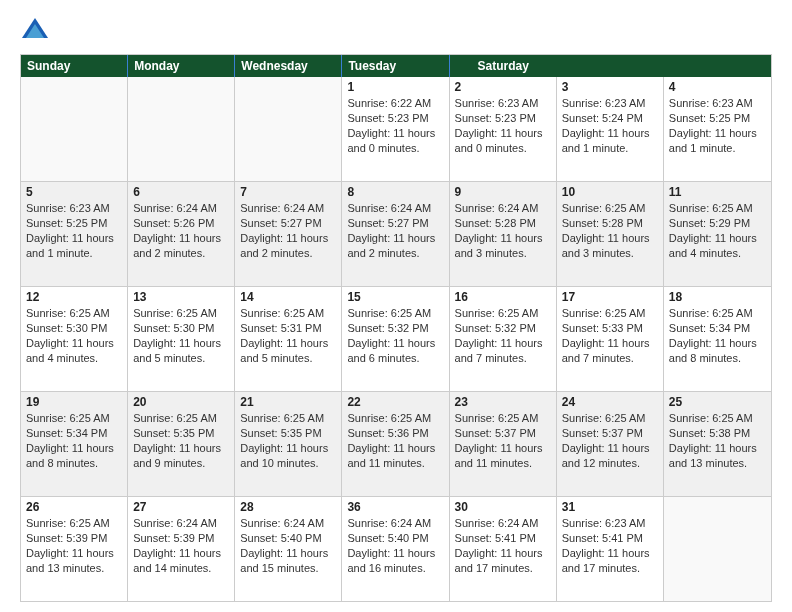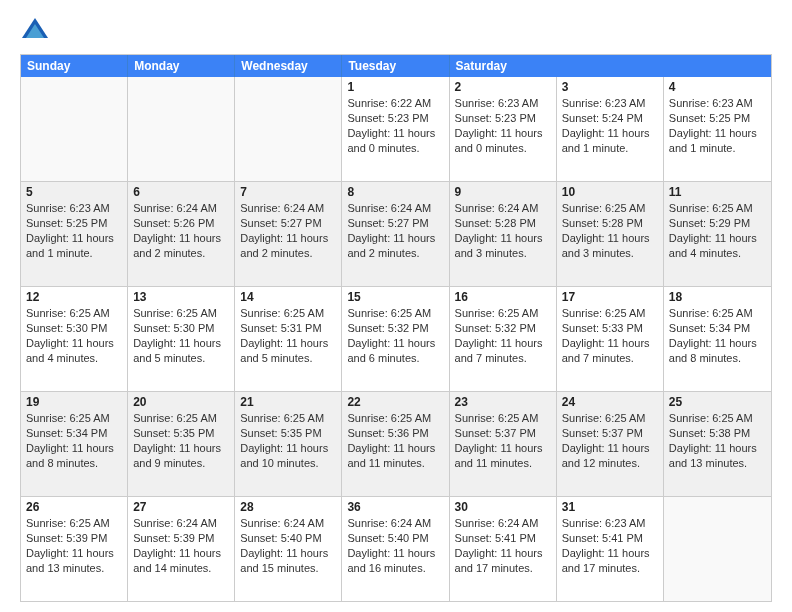--- a/index.html
+++ b/index.html
@@ -62,31 +62,31 @@
     }
     .calendar {
       flex: 1;
       display: flex;
       flex-direction: column;
       border: 1px solid #ccc;
     }
     .cal-header {
       display: grid;
       grid-template-columns: repeat(7, 1fr);
-      background: #3b82f6;
+      background: #14532d;
     }
     .cal-header-cell {
       color: #fff;
       font-size: 12px;
       font-weight: bold;
       text-align: left;
       padding: 4px 6px;
       border-right: 1px solid #3a7fd4;
     }
-    .cal-header-cell:last-child { border-right: none; }
+    .cal-header-cell:last-child { border-right: none; text-align: center; }
     .cal-body {
       display: flex;
       flex-direction: column;
       flex: 1;
     }
     .cal-row {
       display: grid;
       grid-template-columns: repeat(7, 1fr);
       flex: 1;
       border-top: 1px solid #ccc;

